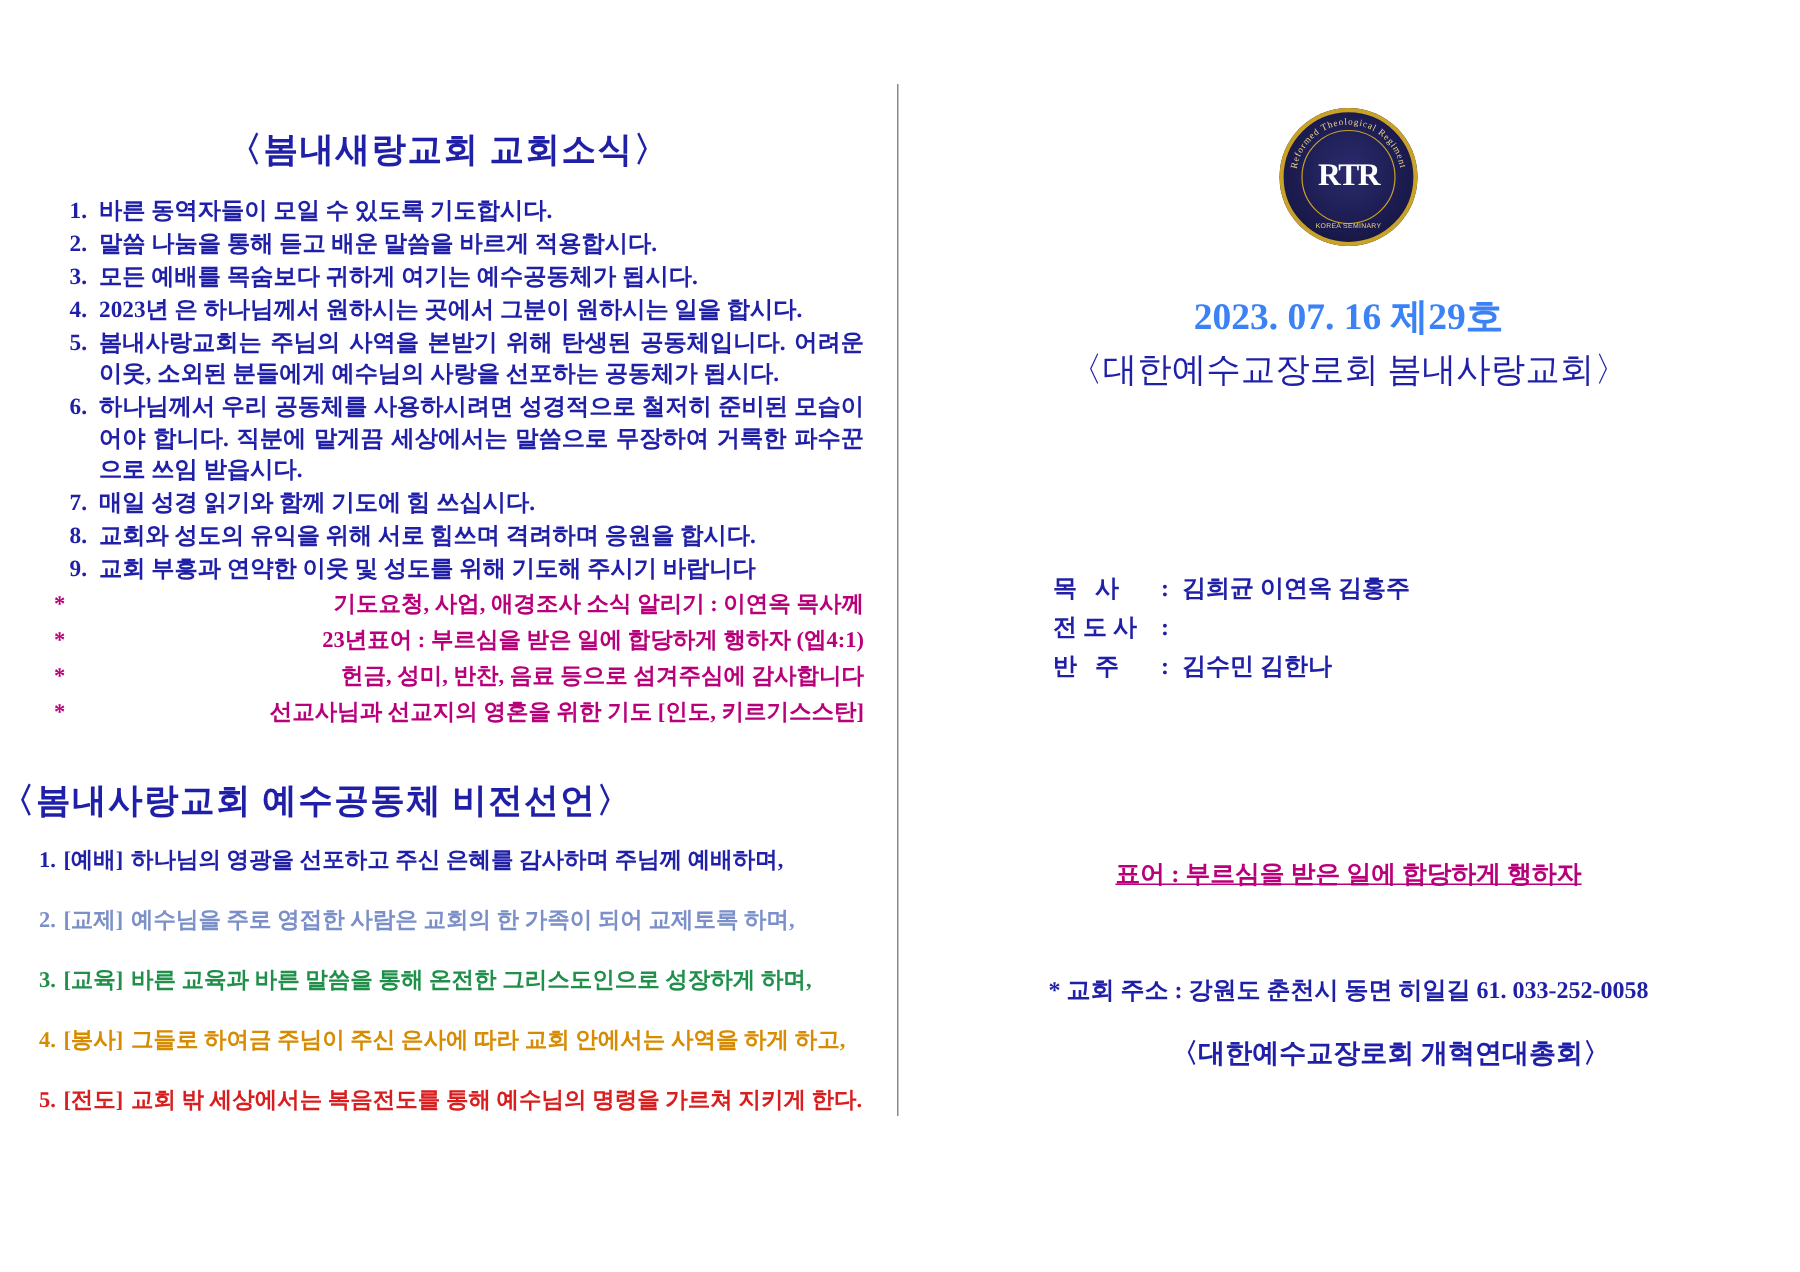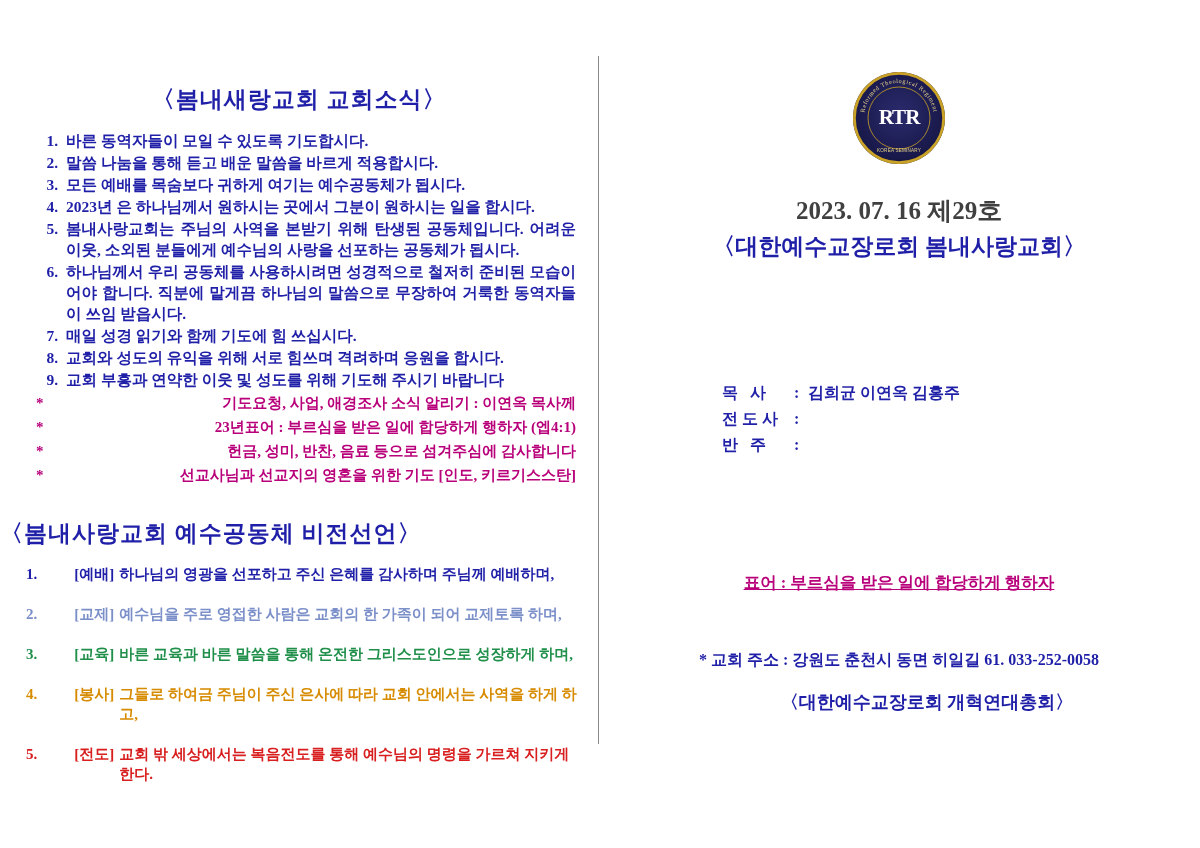--- a/index.html
+++ b/index.html
@@ -117,21 +117,20 @@
     margin-bottom: 20px;
     font-weight: bold;
   }
   .vision-num {
     flex: 0 0 auto;
     margin-right: 5px;
   }
   .vision-tag {
     flex: 0 0 auto;
     margin-right: 5px;
-    margin-left: 32px;
   }
   .vision-text { flex: 1; }
   .c-worship { color: #1f1fa8; }
   .c-fellowship { color: #7b8fc9; }
   .c-education { color: #1f8f4a; }
   .c-service { color: #d78b00; }
   .c-evangelism { color: #d81e1e; }
 
   
   .right {
@@ -186,50 +185,49 @@
   }
 
   .issue-line {
     position: absolute;
     left: 0;
     top: 194px;
     width: 602px;
     text-align: center;
     font-size: 25px;
     font-weight: bold;
-    color: #404040;
+    color: #3b82f6;
   }
   .church-line {
     position: absolute;
     left: 0;
     top: 231px;
     width: 602px;
     text-align: center;
     font-size: 23px;
-    font-weight: bold;
+    font-weight: normal;
     color: #1f1fa8;
   }
 
   .staff {
     position: absolute;
     left: 104px;
     top: 380px;
     width: 420px;
   }
   .staff-row {
     display: flex;
     font-size: 16px;
     line-height: 26px;
     color: #1f1fa8;
     font-weight: bold;
   }
   .staff-label {
     flex: 0 0 72px;
     letter-spacing: 4px;
-    margin-left: 20px;
   }
   .staff-sep { flex: 0 0 14px; }
   .staff-names { flex: 1; }
 
   .motto {
     position: absolute;
     left: 0;
     top: 572px;
     width: 602px;
     text-align: center;
@@ -297,21 +295,21 @@
       <div class="news-item">
         <span class="news-num">4.</span>
         <span class="news-text">2023년 은 하나님께서 원하시는 곳에서 그분이 원하시는 일을 합시다.</span>
       </div>
       <div class="news-item">
         <span class="news-num">5.</span>
         <span class="news-text">봄내사랑교회는 주님의 사역을 본받기 위해 탄생된 공동체입니다. 어려운 이웃, 소외된 분들에게 예수님의 사랑을 선포하는 공동체가 됩시다.</span>
       </div>
       <div class="news-item">
         <span class="news-num">6.</span>
-        <span class="news-text">하나님께서 우리 공동체를 사용하시려면 성경적으로 철저히 준비된 모습이어야 합니다. 직분에 맡게끔 하나님의 말씀으로 무장하여 거룩한 동역자들이 쓰임 받읍시다.</span>
+        <span class="news-text">하나님께서 우리 공동체를 사용하시려면 성경적으로 철저히 준비된 모습이어야 합니다. 직분에 맡게끔 세상에서는 말씀으로 무장하여 거룩한 파수꾼으로 쓰임 받읍시다.</span>
       </div>
       <div class="news-item">
         <span class="news-num">7.</span>
         <span class="news-text">매일 성경 읽기와 함께 기도에 힘 쓰십시다.</span>
       </div>
       <div class="news-item">
         <span class="news-num">8.</span>
         <span class="news-text">교회와 성도의 유익을 위해 서로 힘쓰며 격려하며 응원을 합시다.</span>
       </div>
       <div class="news-item">
@@ -400,20 +398,21 @@
         <span class="staff-sep">:</span>
         <span class="staff-names">김희균 이연옥 김홍주</span>
       </div>
       <div class="staff-row">
         <span class="staff-label">전도사</span>
         <span class="staff-sep">:</span>
       </div>
       <div class="staff-row">
         <span class="staff-label">반  주</span>
         <span class="staff-sep">:</span>
+        <span class="staff-names">김수민 김한나</span>
       </div>
     </div>
 
     <div class="motto">표어 : 부르심을 받은 일에 합당하게 행하자</div>
     <div class="address">* 교회 주소  : 강원도 춘천시 동면 히일길 61. 033-252-0058</div>
     <div class="denom">〈대한예수교장로회 개혁연대총회〉</div>
   </div>
 
 </div>
 

